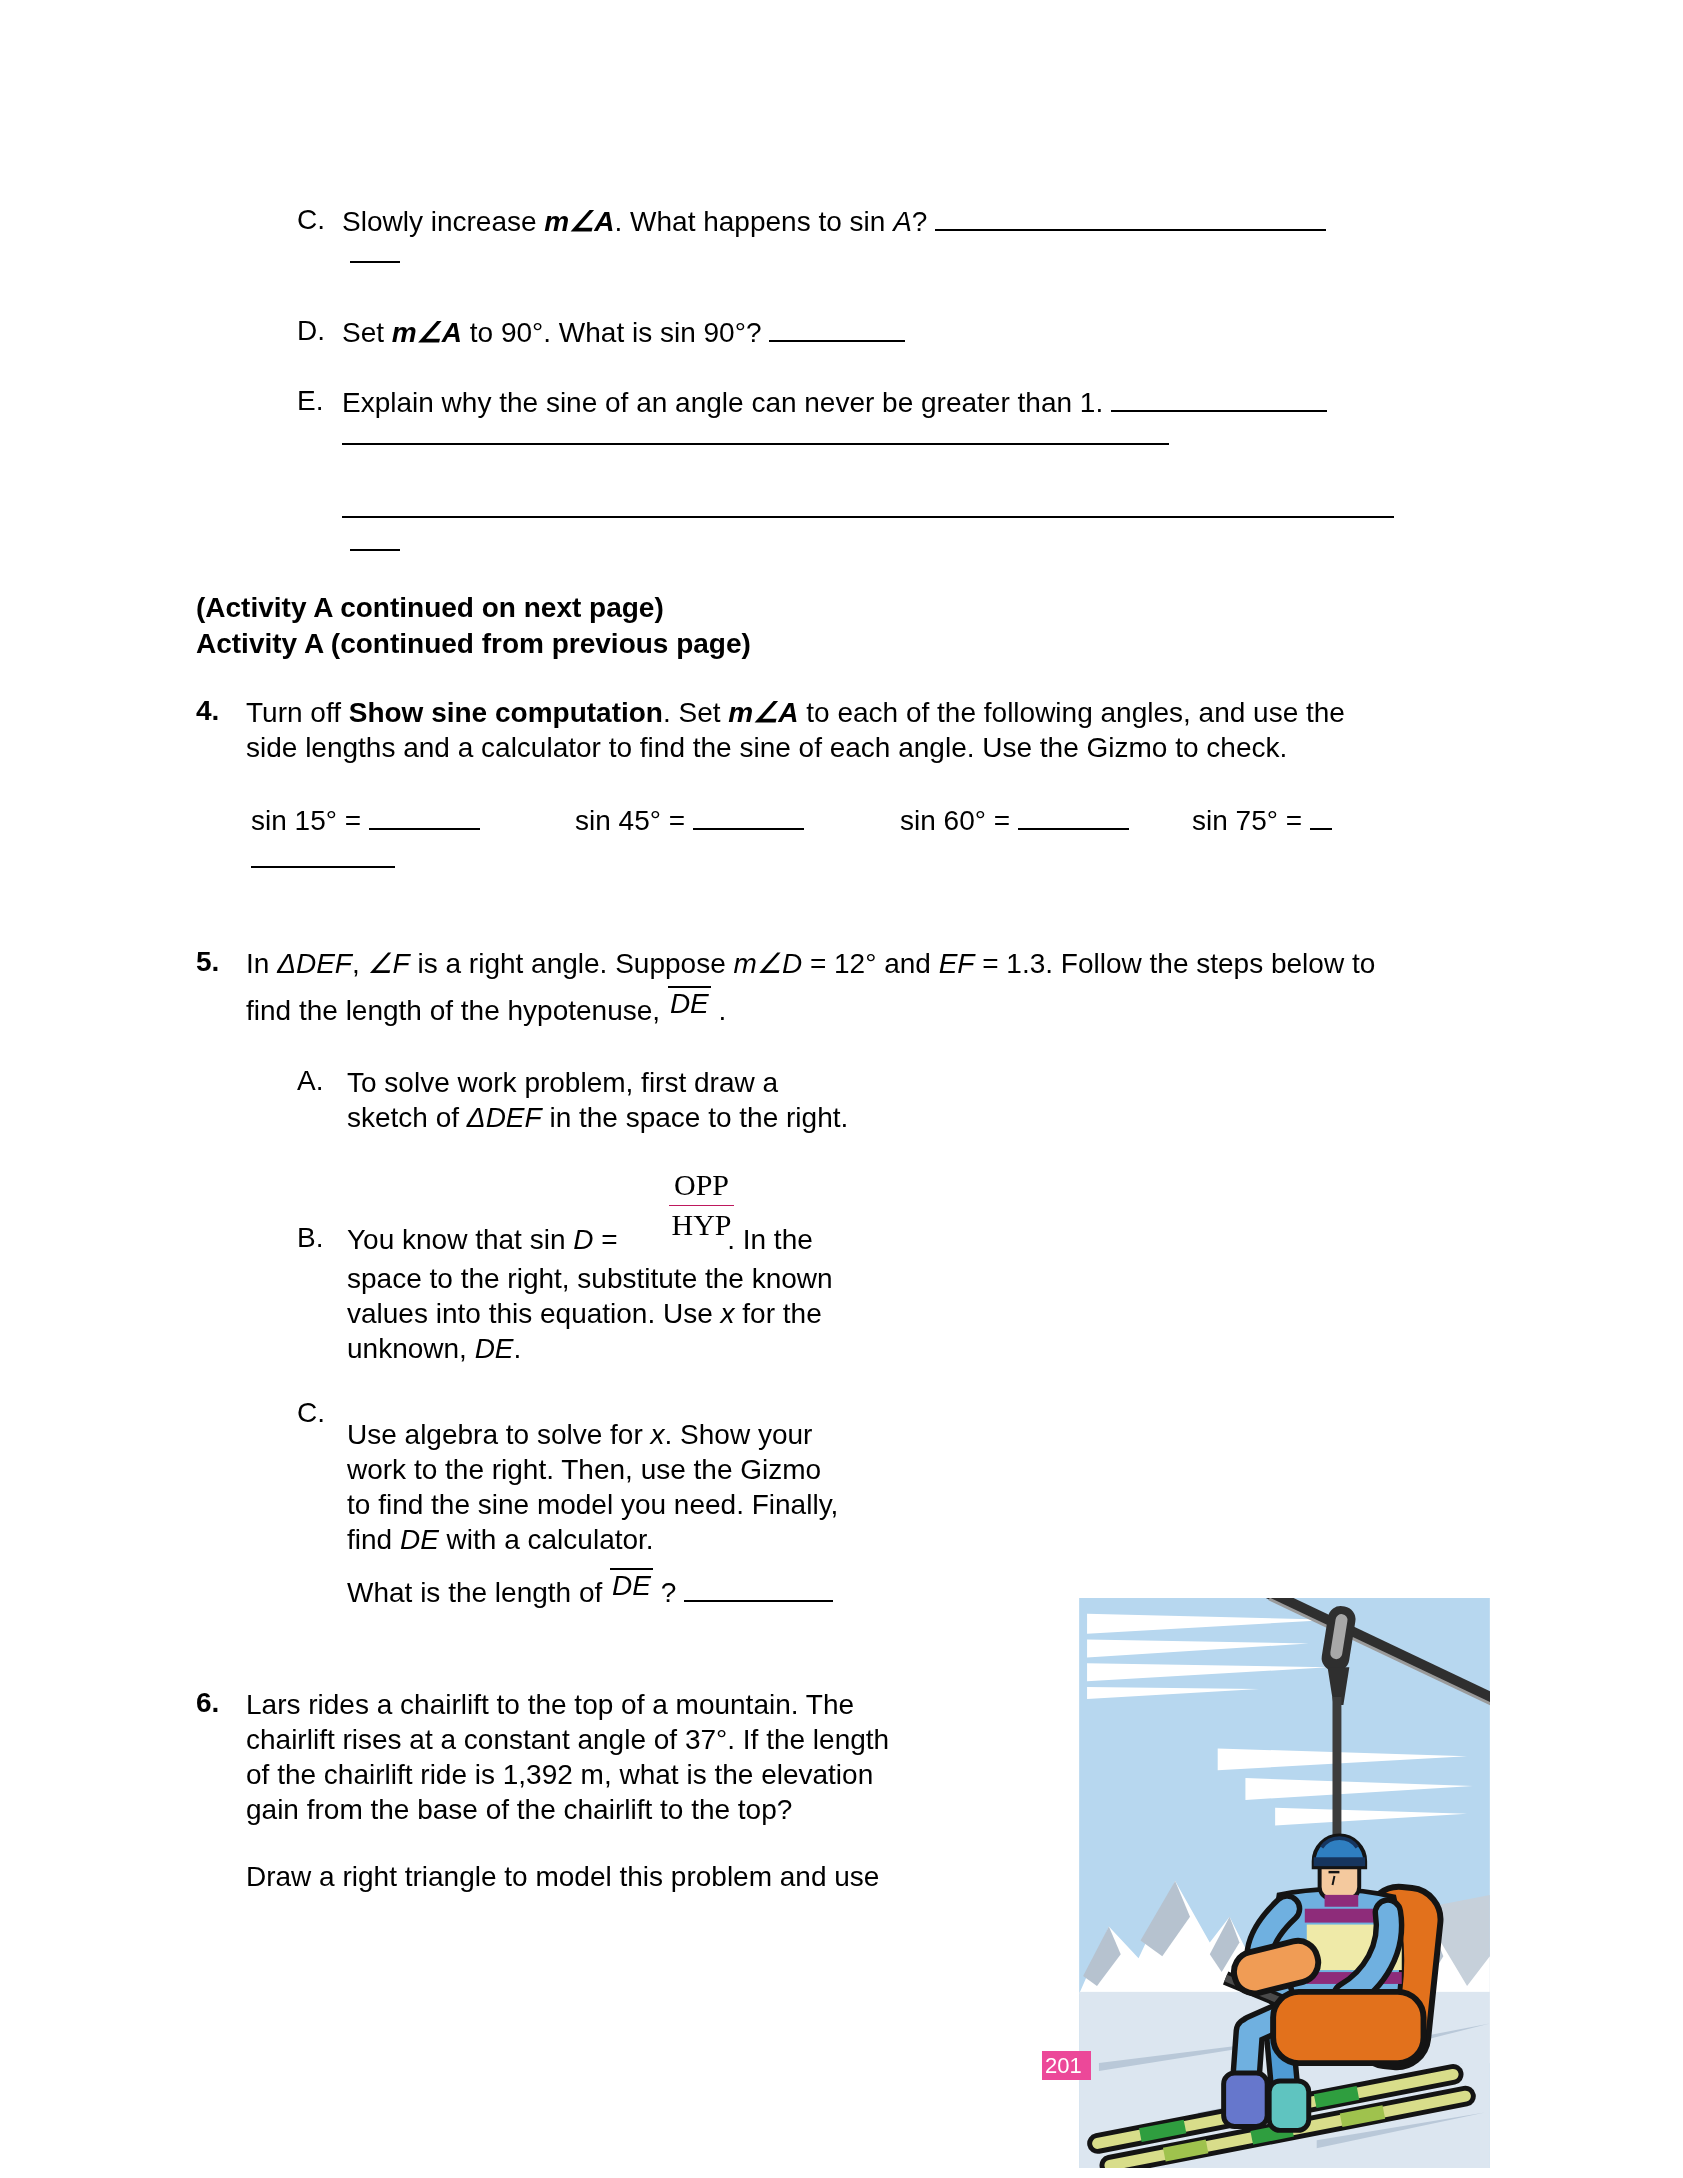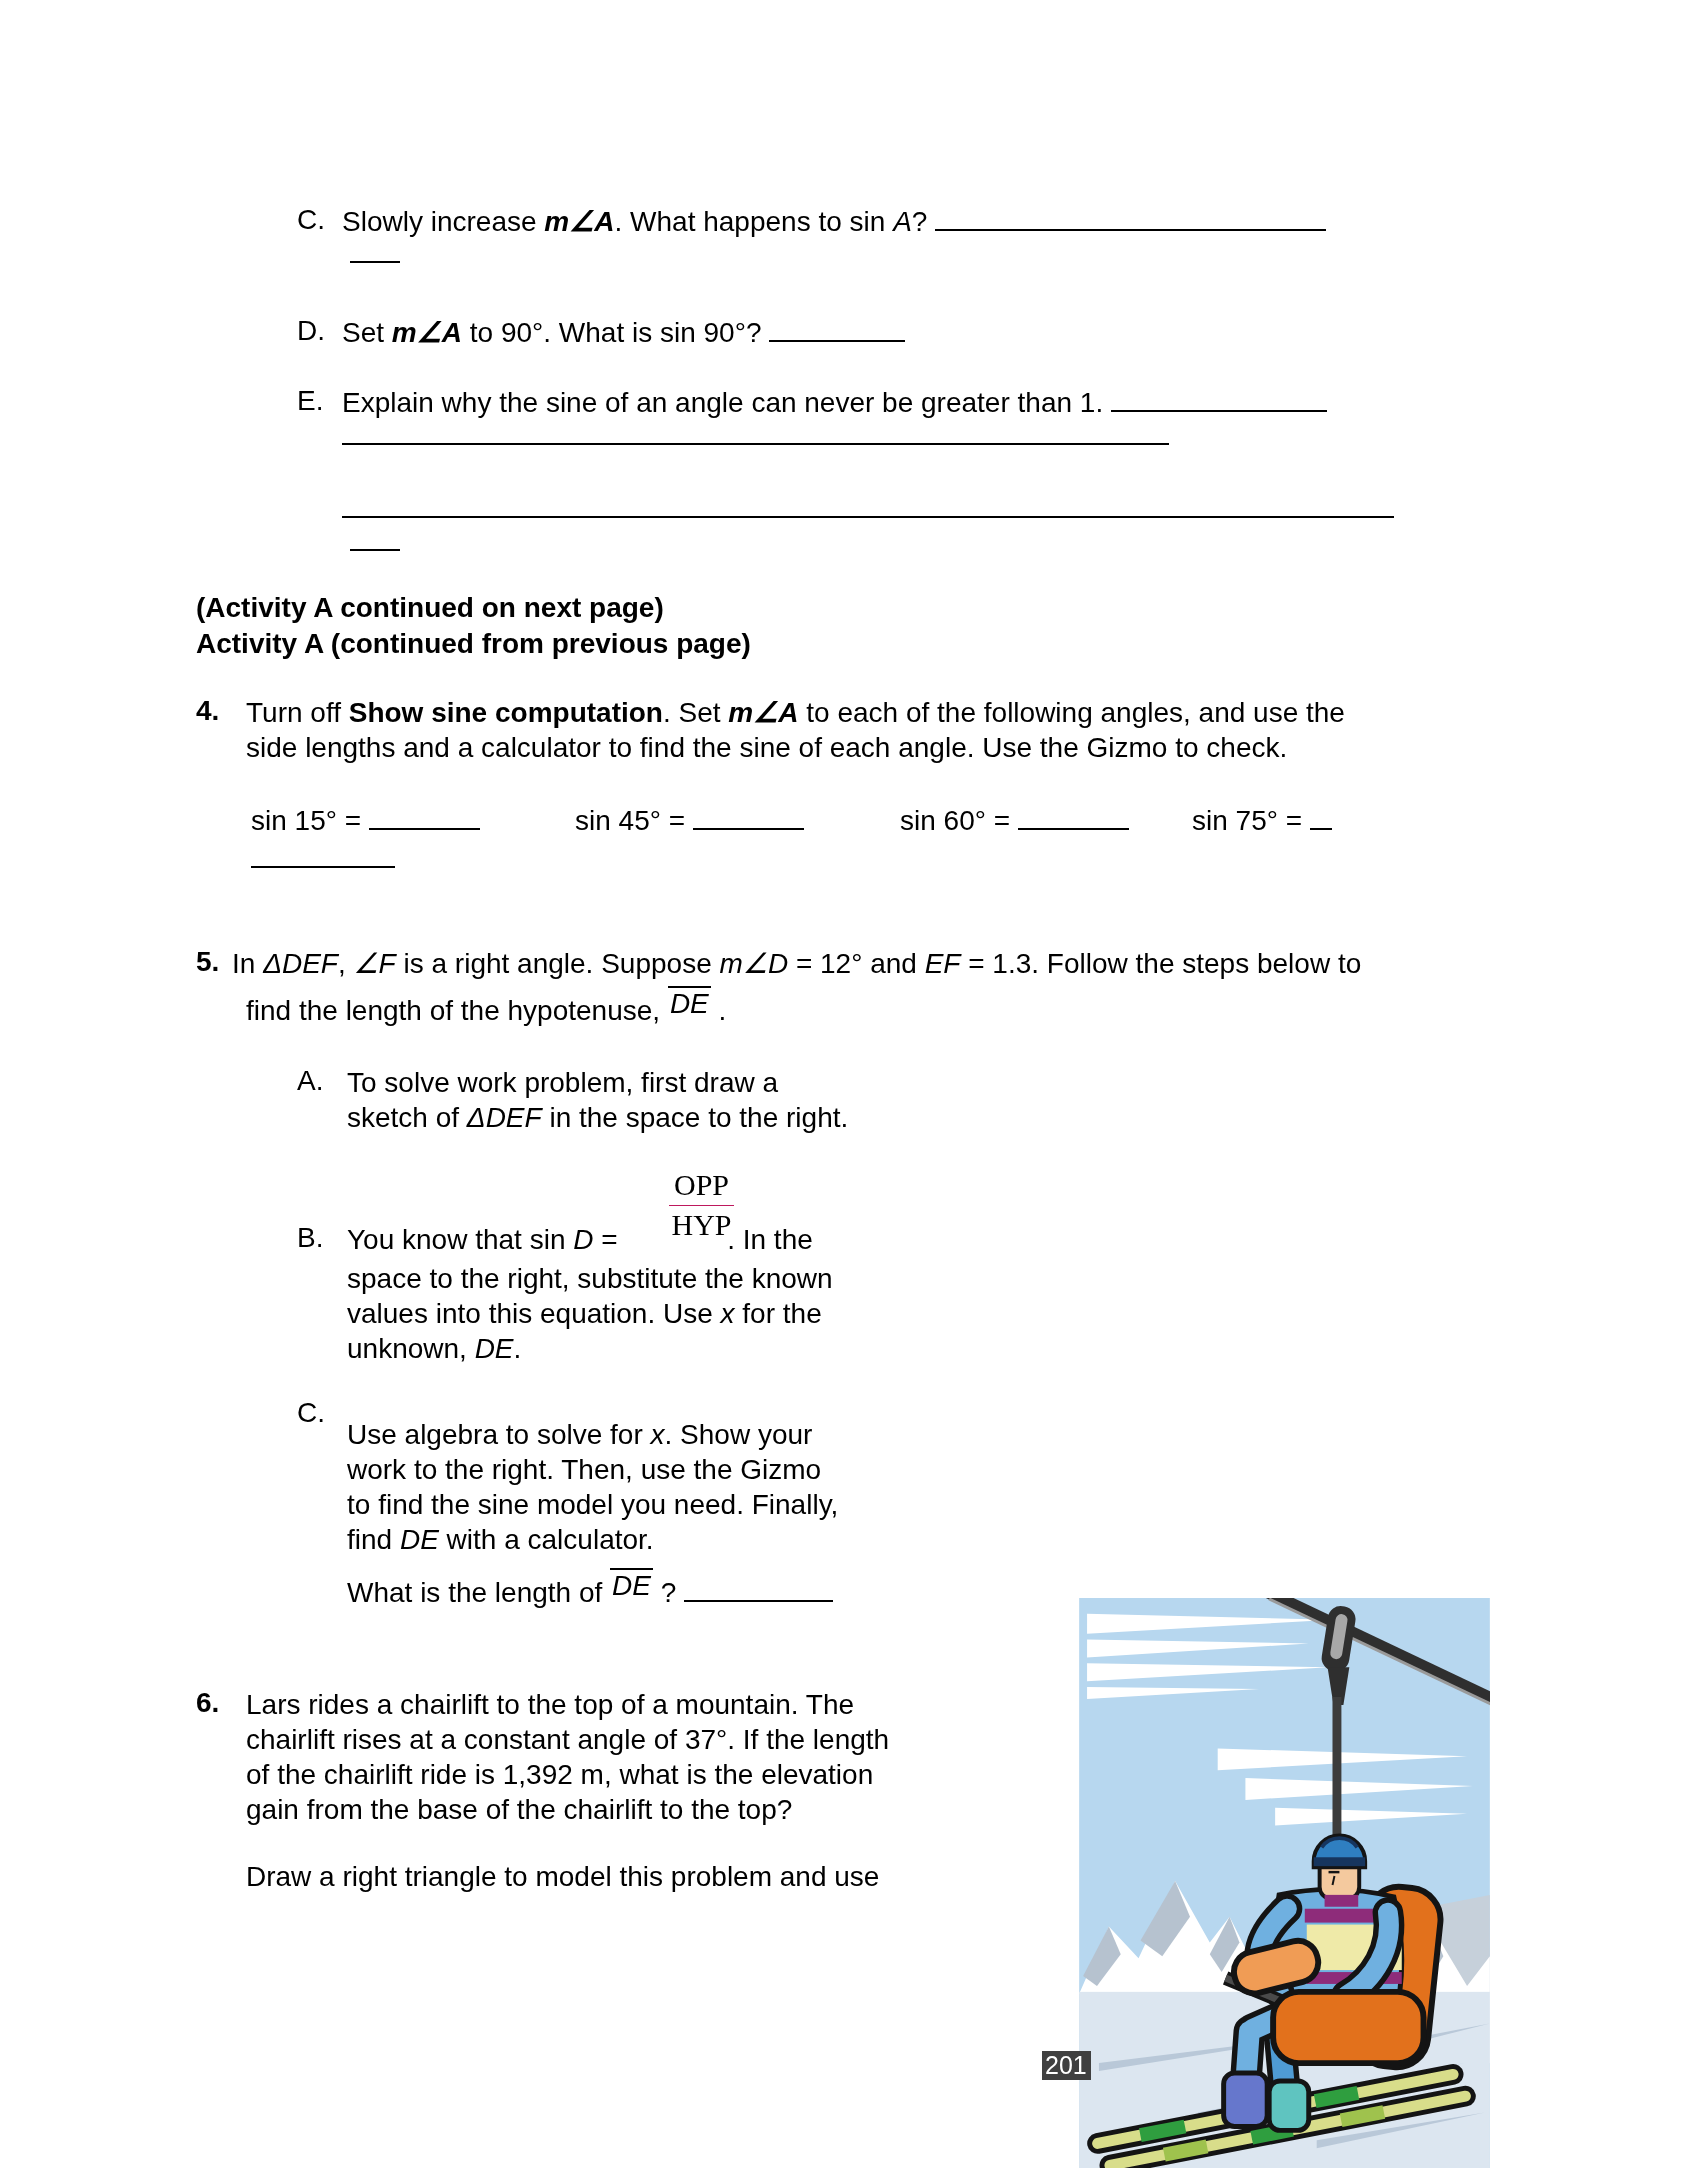--- a/index.html
+++ b/index.html
@@ -18,21 +18,21 @@
   .sp{display:inline-block;}
   .ov{display:inline-block;border-top:2px solid #000;padding:1px 2px 0 2px;
       font-style:italic;position:relative;top:-7px;line-height:1.05;}
   .hline{position:absolute;border-top:2px solid #000;height:0;}
   .frac{position:absolute;font-family:"Liberation Serif",serif;font-size:30px;
         text-align:center;line-height:1.12;}
   .frac .top{border-bottom:1px solid #be185d;padding:0 5px 3px 5px;}
   .frac .bot{padding-top:2px;}
   .illustration{position:absolute;left:1079px;top:1598px;width:411px;height:570px;}
   .watermark{position:absolute;left:1042px;top:2051px;width:46px;height:29px;
-             background:#404040;color:#fff;font-size:25px;line-height:29px;
+             background:#ec4899;color:#fff;font-size:22px;line-height:29px;
              overflow:hidden;padding-left:3px;z-index:5;}
 </style>
 </head>
 <body>
 
 <span class="label" style="left:297px;top:204px;">C.</span>
 <div class="row" style="left:342px;top:204px;"><span>Slowly increase </span><span class="seg-bi">m∠A</span><span>. What happens to sin </span><span class="seg-i">A</span><span>? </span><span class="blank" style="width: 391px;"></span></div>
 <div class="hline" style="left:350px;top:261px;width:50px;"></div>
 
 <span class="label" style="left:297px;top:315px;">D.</span>
@@ -49,21 +49,21 @@
 
 <span class="label bold" style="left:196px;top:695px;">4.</span>
 <div class="row" style="left:246px;top:695px;"><span>Turn off </span><span class="seg-b">Show sine computation</span><span>. Set </span><span class="seg-bi">m∠A</span><span> to each of the following angles, and use the</span><br><span>side lengths and a calculator to find the sine of each angle. Use the Gizmo to check.</span></div>
 <div class="row" style="left:251px;top:803px;"><span>sin 15° = </span><span class="blank" style="width: 111px;"></span></div>
 <div class="row" style="left:575px;top:803px;"><span>sin 45° = </span><span class="blank" style="width: 111px;"></span></div>
 <div class="row" style="left:900px;top:803px;"><span>sin 60° = </span><span class="blank" style="width: 111px;"></span></div>
 <div class="row" style="left:1192px;top:803px;"><span>sin 75° = </span><span class="blank" style="width: 22px;"></span></div>
 <div class="hline" style="left:251px;top:866px;width:144px;"></div>
 
 <span class="label bold" style="left:196px;top:946px;">5.</span>
-<div class="row" style="left:232px;top:946px;text-align:right;"><span>In </span><span class="seg-i">ΔDEF</span><span>, </span><span class="seg-i">∠F</span><span> is a right angle. Suppose </span><span class="seg-i">m∠D</span><span> = 12° and </span><span class="seg-i">EF</span><span> = 1.3. Follow the steps below to</span></div>
+<div class="row" style="left:246px;top:946px;text-align:right;"><span>In </span><span class="seg-i">ΔDEF</span><span>, </span><span class="seg-i">∠F</span><span> is a right angle. Suppose </span><span class="seg-i">m∠D</span><span> = 12° and </span><span class="seg-i">EF</span><span> = 1.3. Follow the steps below to</span></div>
 <div class="row" style="left:246px;top:993px;"><span>find the length of the hypotenuse, </span><span class="ov">DE</span><span> .</span></div>
 
 <span class="label" style="left:297px;top:1065px;">A.</span>
 <div class="row" style="left:347px;top:1065px;"><span>To solve work problem, first draw a</span><br><span>sketch of </span><span class="seg-i">ΔDEF</span><span> in the space to the right.</span></div>
 
 <span class="label" style="left:297px;top:1222px;">B.</span>
 <div class="row" style="left:347px;top:1222px;"><span>You know that sin </span><span class="seg-i">D</span><span> = </span><span class="sp" style="width: 94px;"></span><span> . In the</span></div>
 <div class="frac" style="left:669px;top:1168px;">
   <div class="top">OPP</div>
   <div class="bot">HYP</div>

